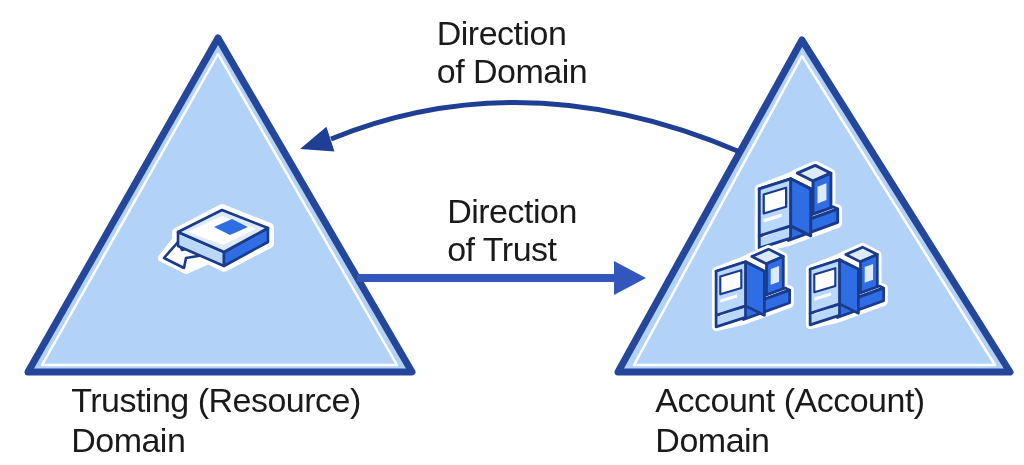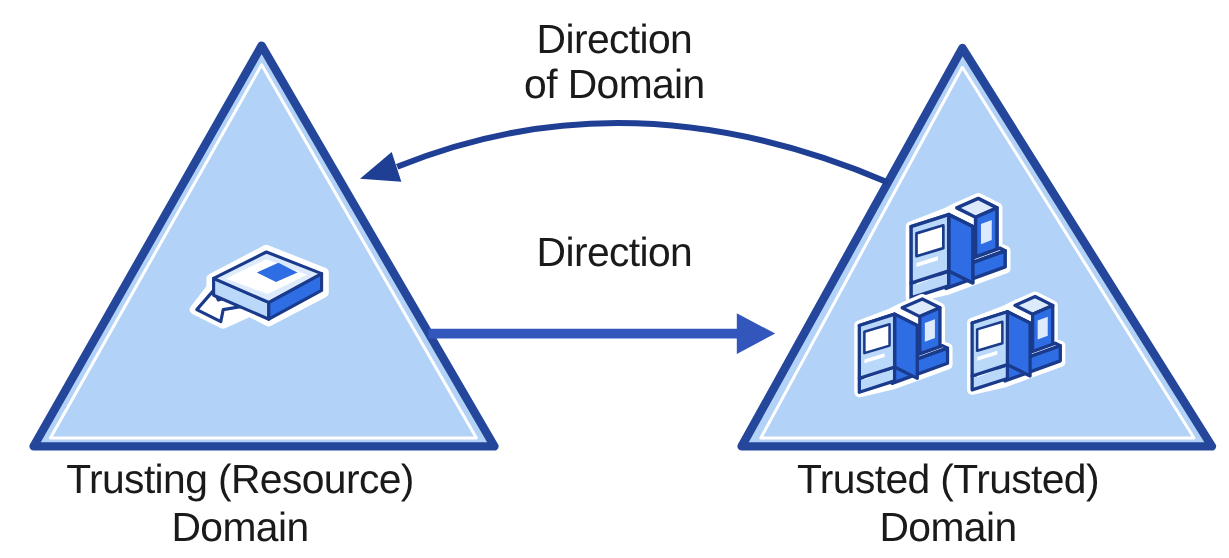--- a/index.html
+++ b/index.html
@@ -3,21 +3,21 @@
 <meta charset="utf-8">
 <style>
   html,body{margin:0;padding:0;background:#fff;}
   .stage{
     position:relative;width:1024px;height:465px;background:#fff;overflow:hidden;
     font-family:"Liberation Sans","DejaVu Sans",sans-serif;
   }
   .stage svg{position:absolute;left:0;top:0;width:1024px;height:465px;}
   .lbl{
     position:absolute;transform:translateX(-50%);
-    text-align:center;color:#1a1a1a;font-size:34px;line-height:40px;
+    color:#1a1a1a;font-size:34px;line-height:40px;
     white-space:nowrap;letter-spacing:-0.5px;
   }
   
   .tri{stroke:#24479c;stroke-width:7;stroke-linejoin:round;}
   .tri-inner{fill:none;stroke:#ffffff;stroke-width:2.5;stroke-linejoin:round;}
   
   .arrow-line{stroke-linecap:butt;}
   
   .halo{fill:#fff;stroke:#fff;stroke-width:8;stroke-linejoin:round;}
   .ink{stroke:#1a3a8c;stroke-width:2.6;stroke-linejoin:round;}
@@ -87,25 +87,26 @@
     </g>
   </svg>
 
   <div class="lbl" style="left:512px;top:14px;line-height:38px">
     <div>Direction</div>
     <div>of Domain</div>
   </div>
 
   <div class="lbl" style="left:512px;top:192px;line-height:38px">
     <div>Direction</div>
+    <div>of Trust</div>
   </div>
 
-  <div class="lbl" style="left:200px;top:380px">
+  <div class="lbl" style="left:216px;top:380px">
     <div>Trusting (Resource)</div>
     <div>Domain</div>
   </div>
 
   <div class="lbl" style="left:790px;top:380px">
-    <div>Trusted (Trusted)</div>
+    <div>Account (Account)</div>
     <div>Domain</div>
   </div>
 
 </div>
 
 </body></html>

